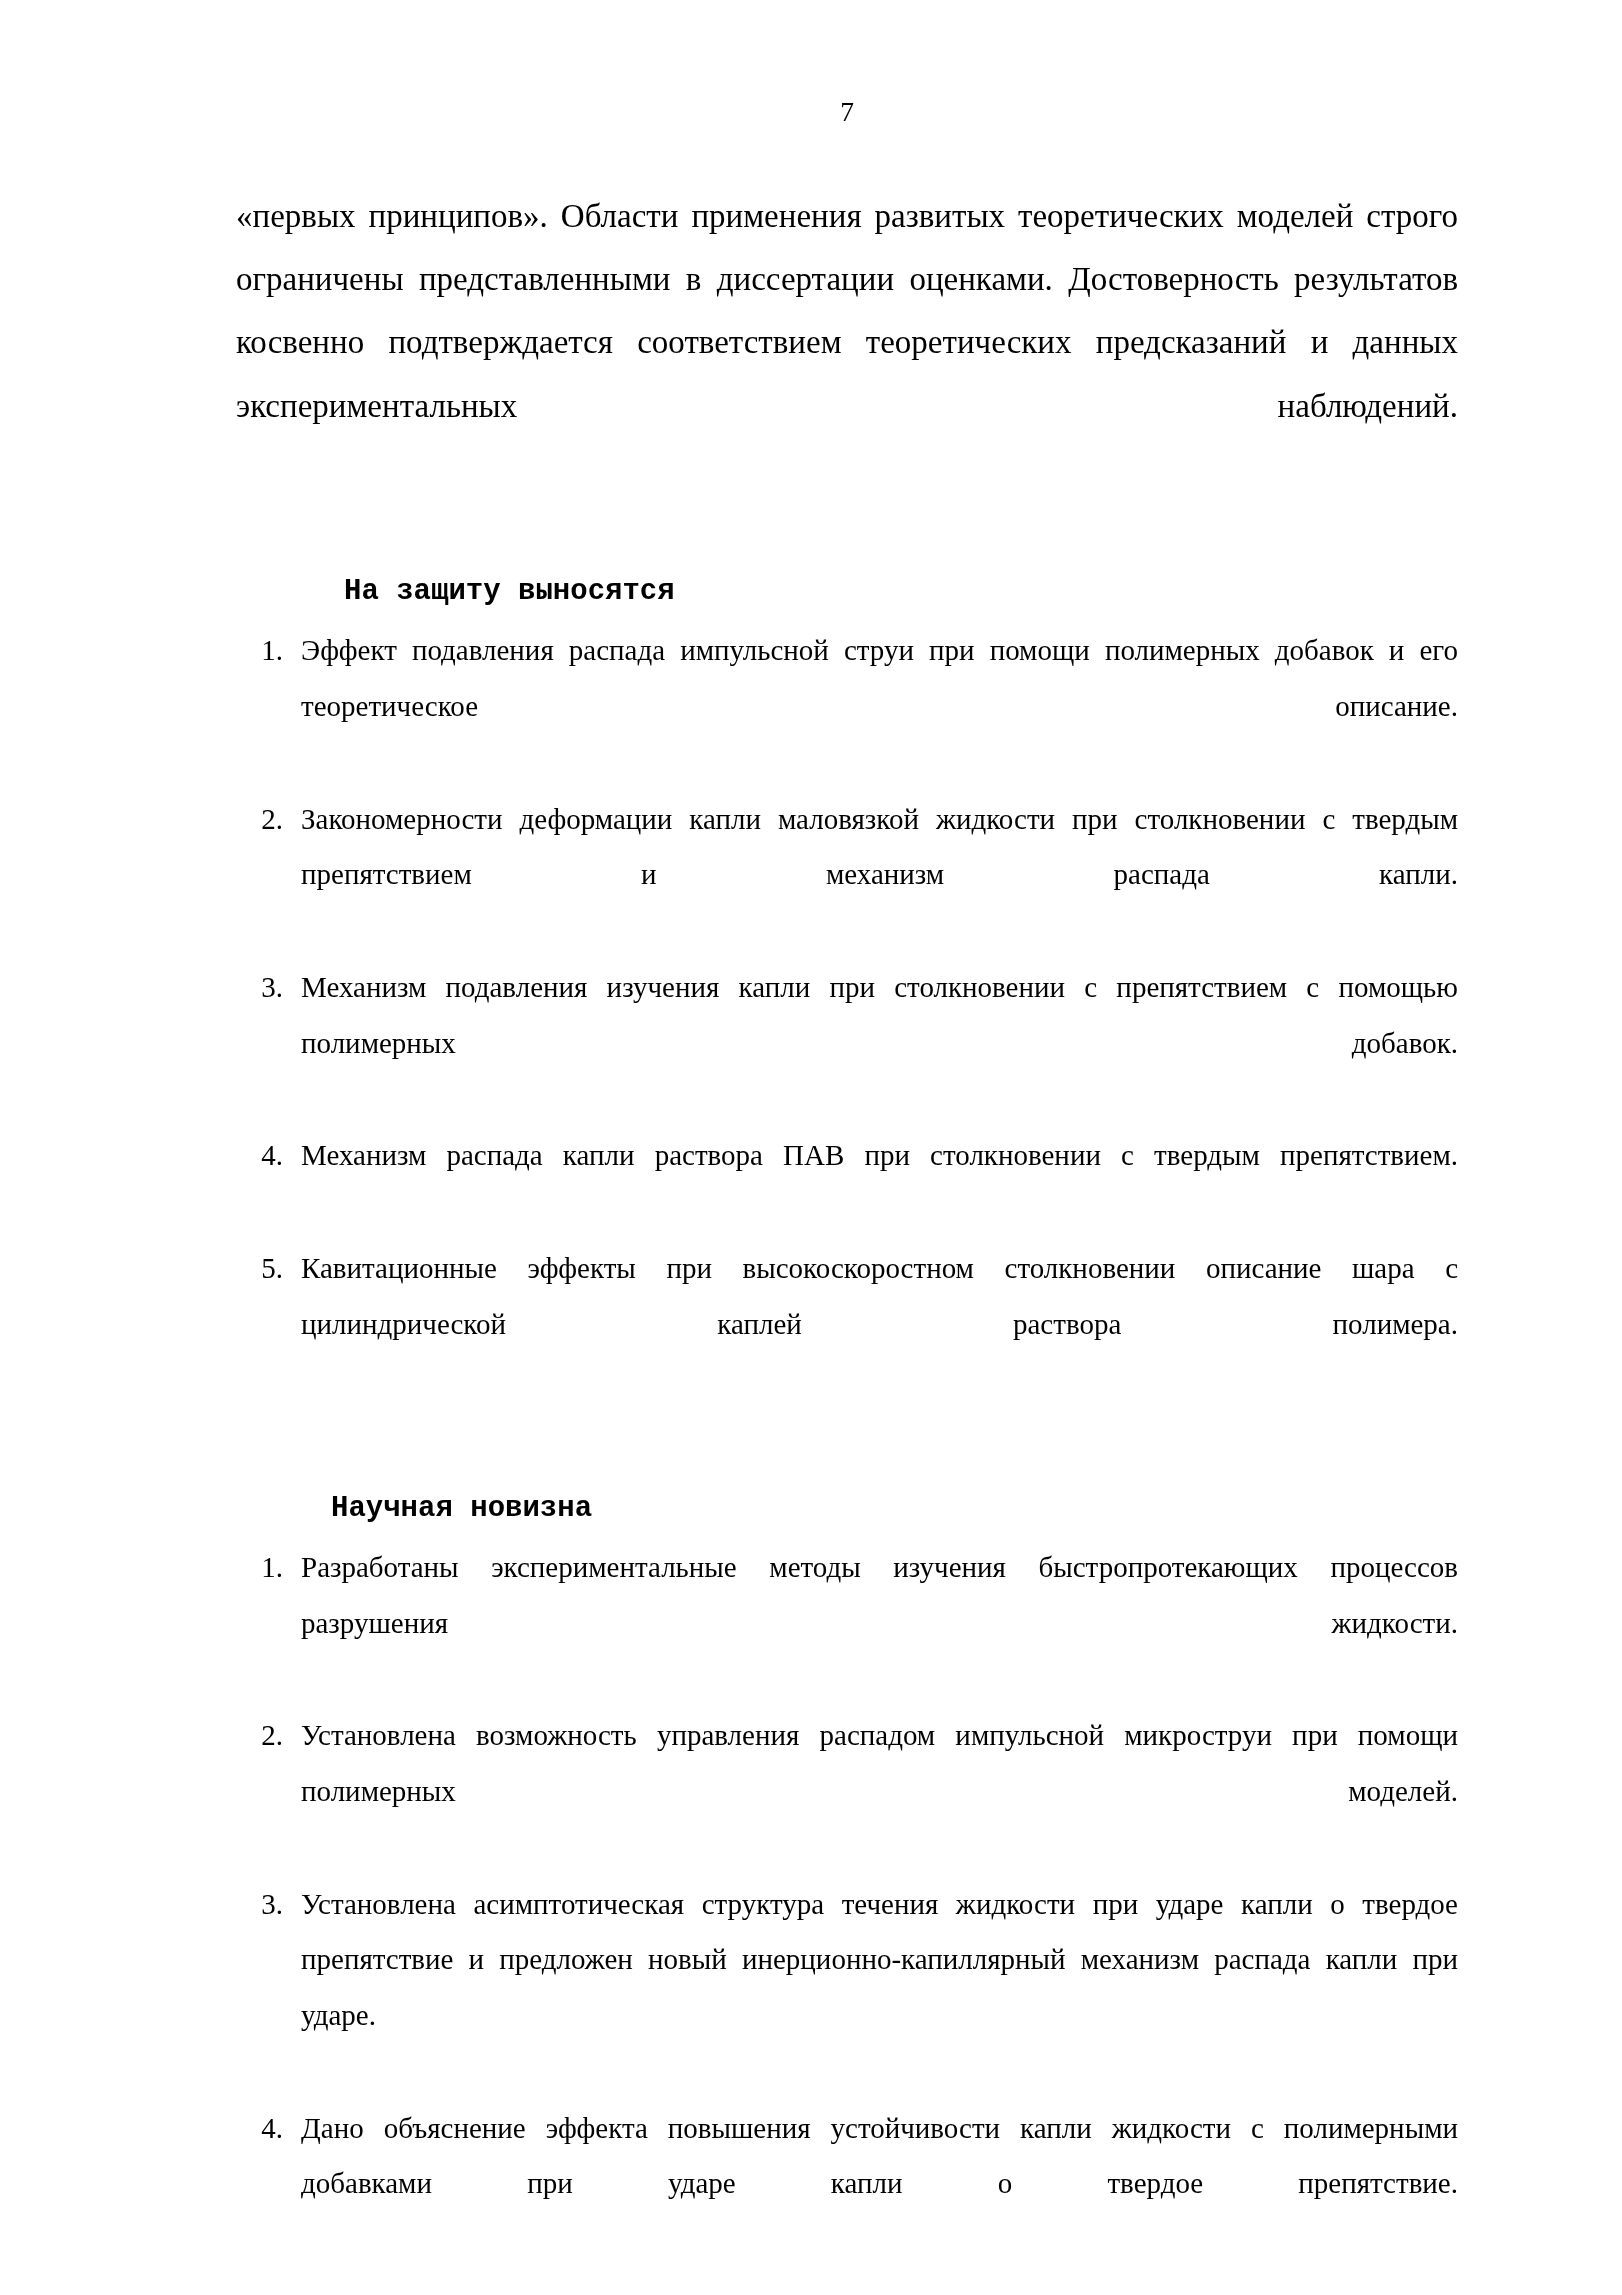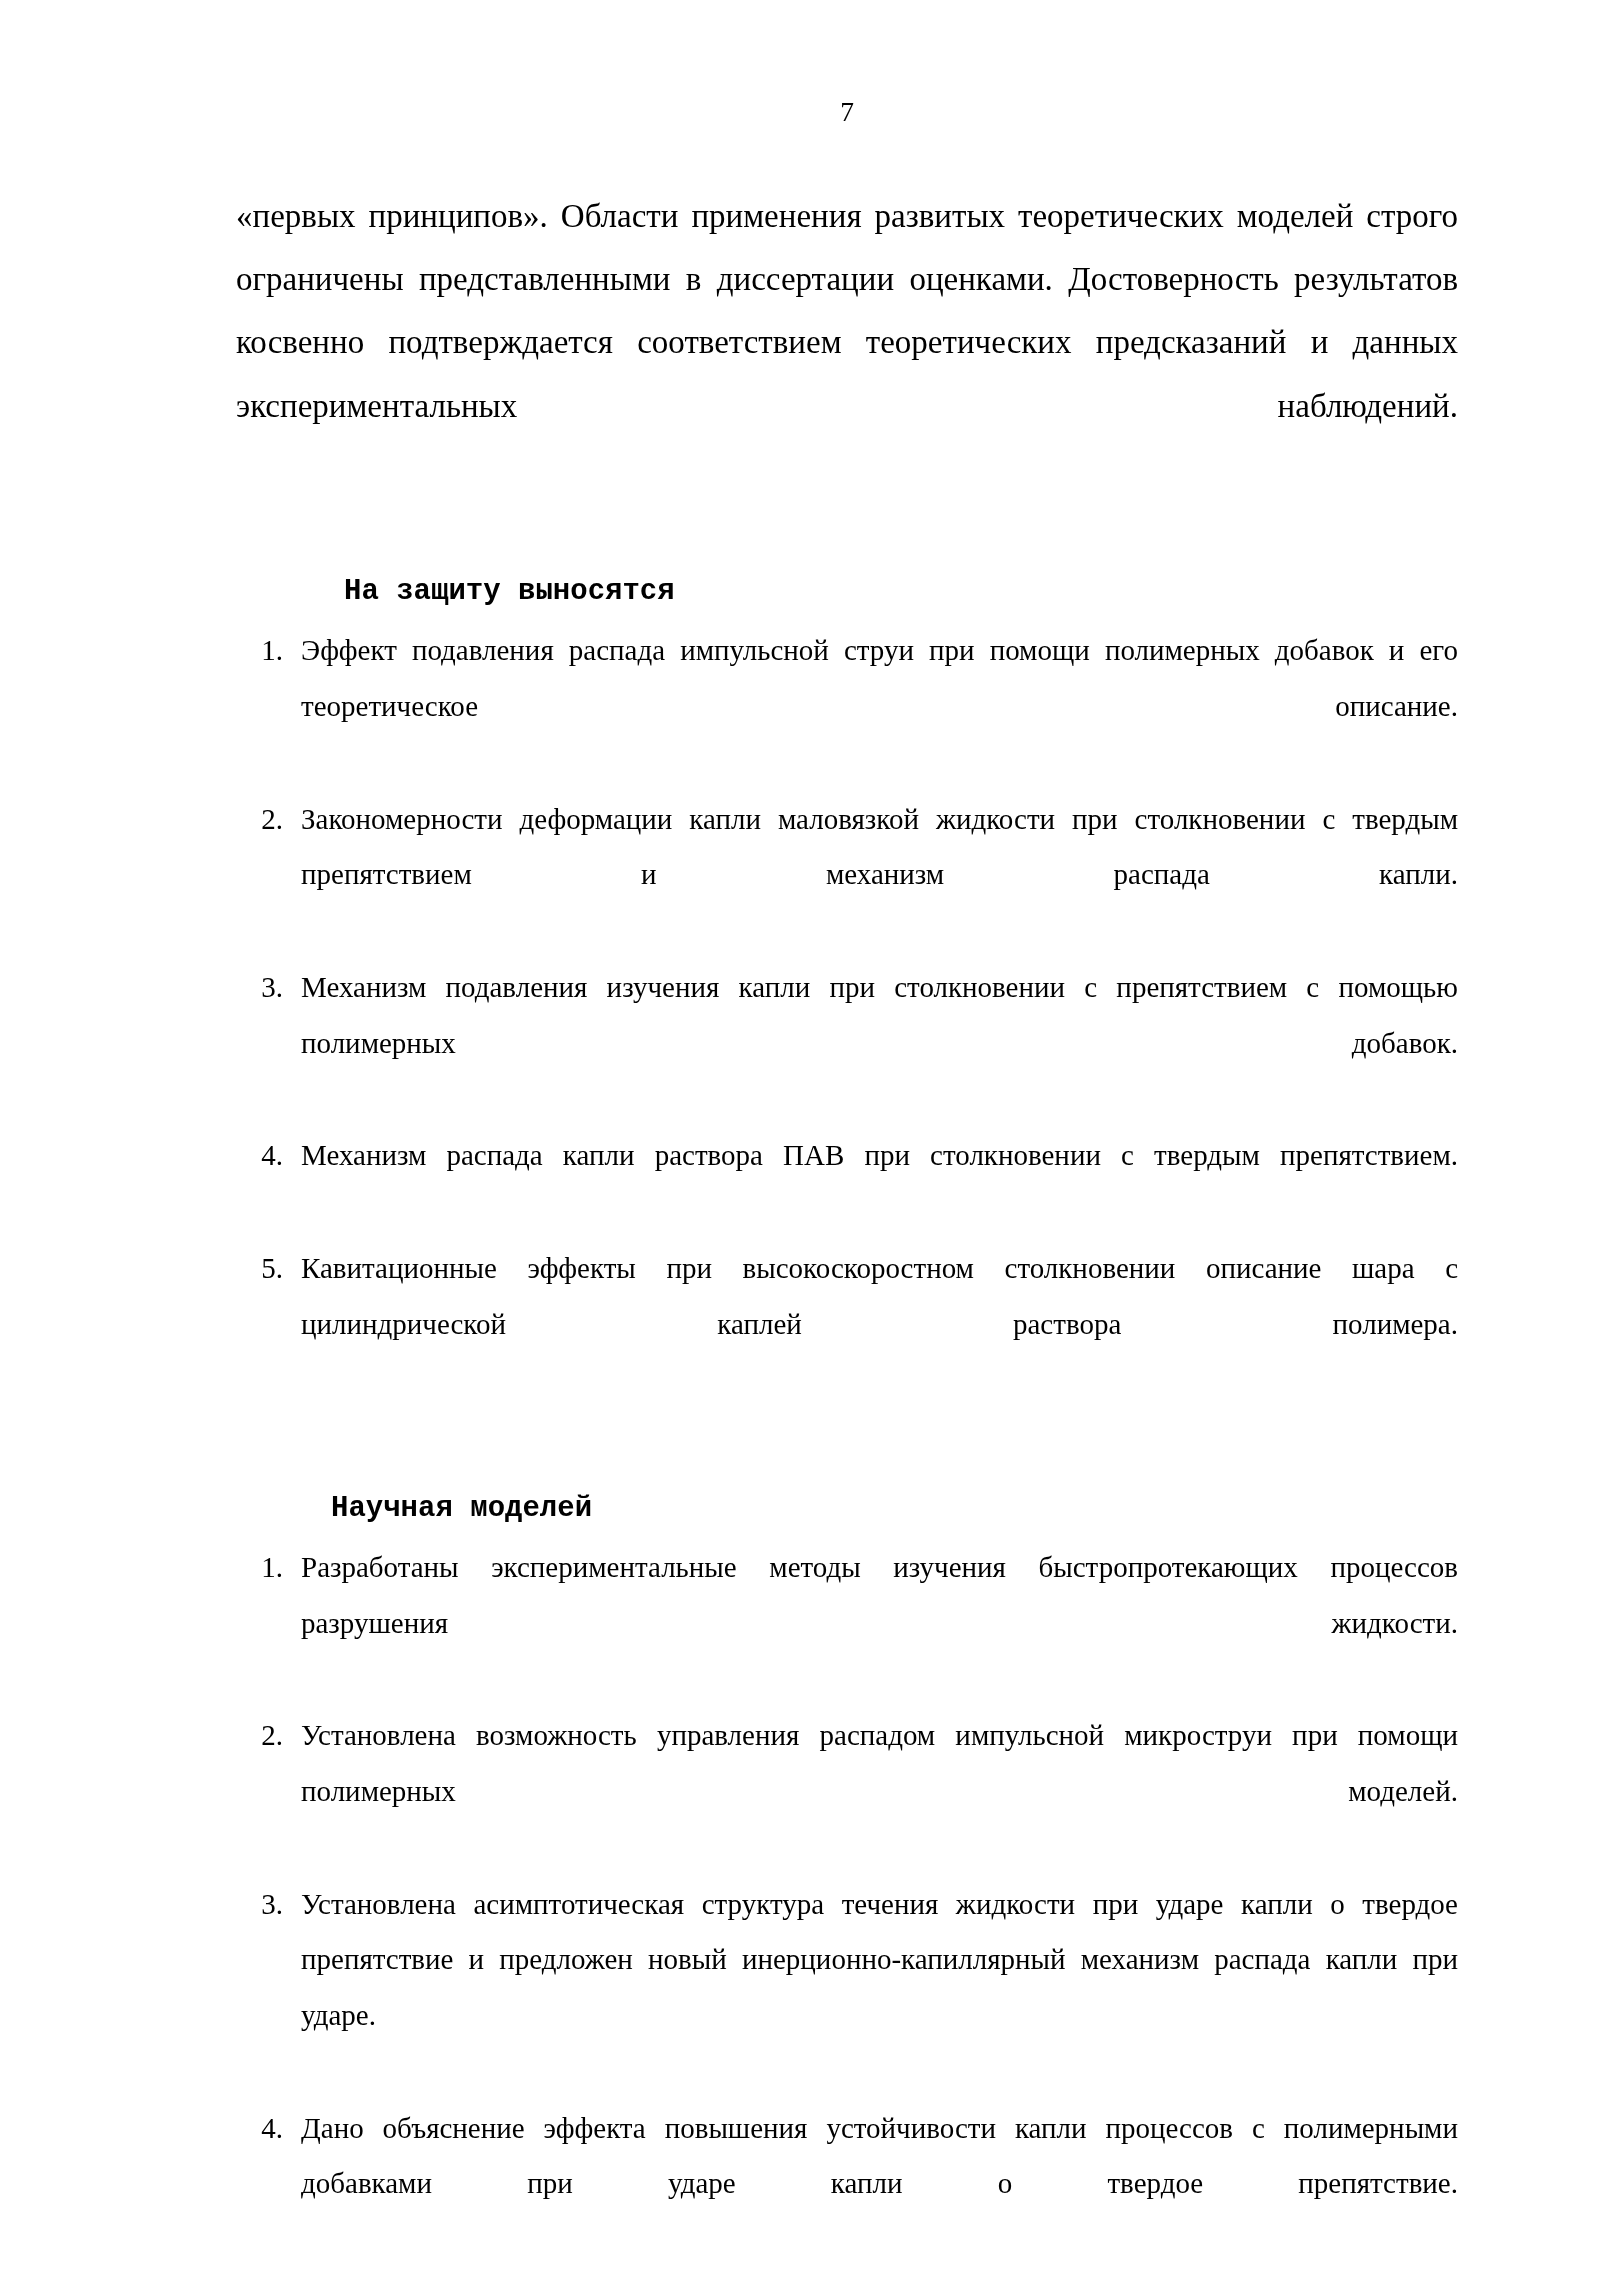--- a/index.html
+++ b/index.html
@@ -113,35 +113,35 @@
       <span class="li-text">Механизм распада капли раствора ПАВ при столкновении с твердым препятствием.</span>
     </li>
     <li>
       <span class="marker">5.</span>
       <span class="li-text">Кавитационные эффекты при высокоскоростном столкновении описание шара с цилиндрической каплей раствора полимера.</span>
     </li>
   </ol>
 
   <div class="spacer-lg"></div>
 
-  <div class="section-heading indent-alt">Научная моделей</div>
+  <div class="section-heading indent-alt">Научная новизна</div>
 
   <ol class="num-list">
     <li>
       <span class="marker">1.</span>
       <span class="li-text">Разработаны экспериментальные методы изучения быстропротекающих процессов разрушения жидкости.</span>
     </li>
     <li>
       <span class="marker">2.</span>
       <span class="li-text">Установлена возможность управления распадом импульсной микроструи при помощи полимерных моделей.</span>
     </li>
     <li>
       <span class="marker">3.</span>
       <span class="li-text">Установлена асимптотическая структура течения жидкости при ударе капли о твердое препятствие и предложен новый инерционно-капиллярный механизм распада капли при ударе.</span>
     </li>
     <li>
       <span class="marker">4.</span>
-      <span class="li-text">Дано объяснение эффекта повышения устойчивости капли процессов с полимерными добавками при ударе капли о твердое препятствие.</span>
+      <span class="li-text">Дано объяснение эффекта повышения устойчивости капли жидкости с полимерными добавками при ударе капли о твердое препятствие.</span>
     </li>
   </ol>
 
 </div>
 
 
 </body></html>

